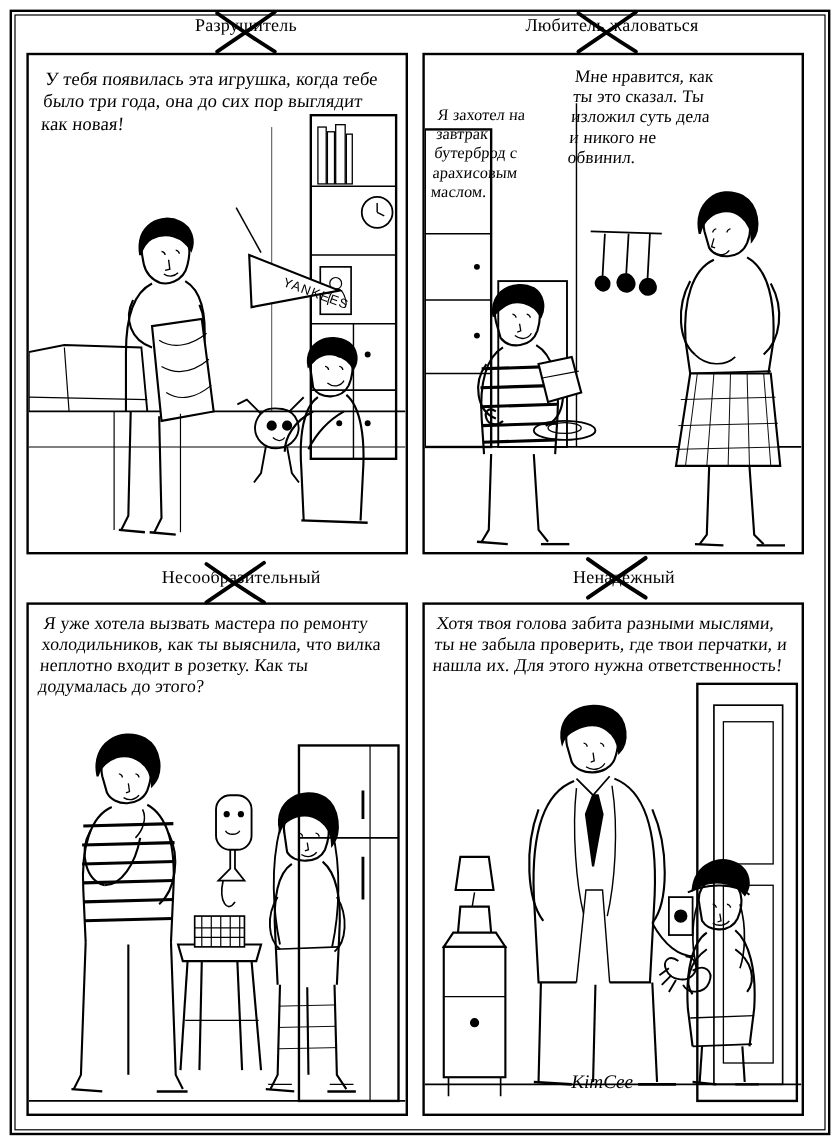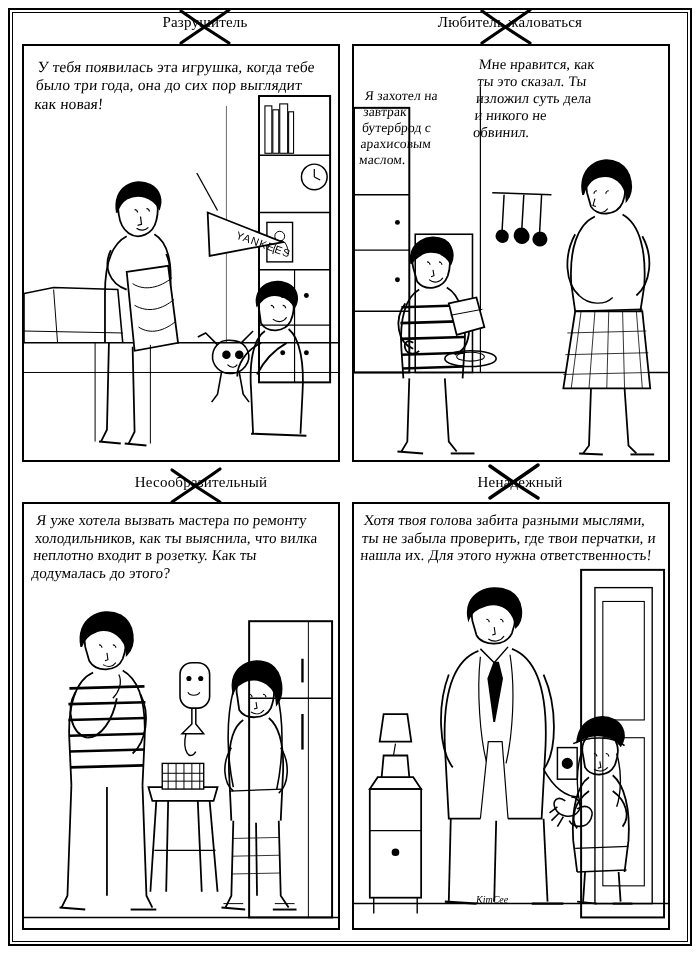--- a/index.html
+++ b/index.html
@@ -76,21 +76,21 @@
     letter-spacing: 0.1px;
   }
   .skew { display: inline-block; transform: skewX(-5deg); }
 
   .art { position: absolute; left: 0; top: 0; width: 100%; height: 100%; }
 
   .signature {
     position: absolute;
     font-family: "Liberation Serif", serif;
     font-style: italic;
-    font-size: 10px;
+    font-size: 16px;
   }
 </style>
 </head>
 <body>
 
 <div class="page">
 
   <div class="outer-frame"></div>
   <div class="inner-frame"></div>
 

